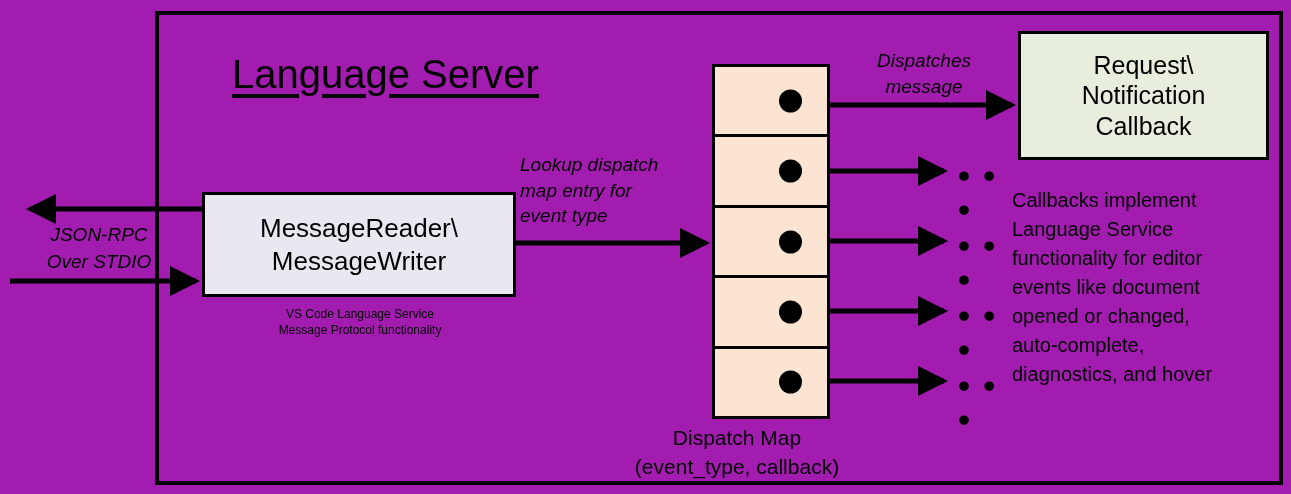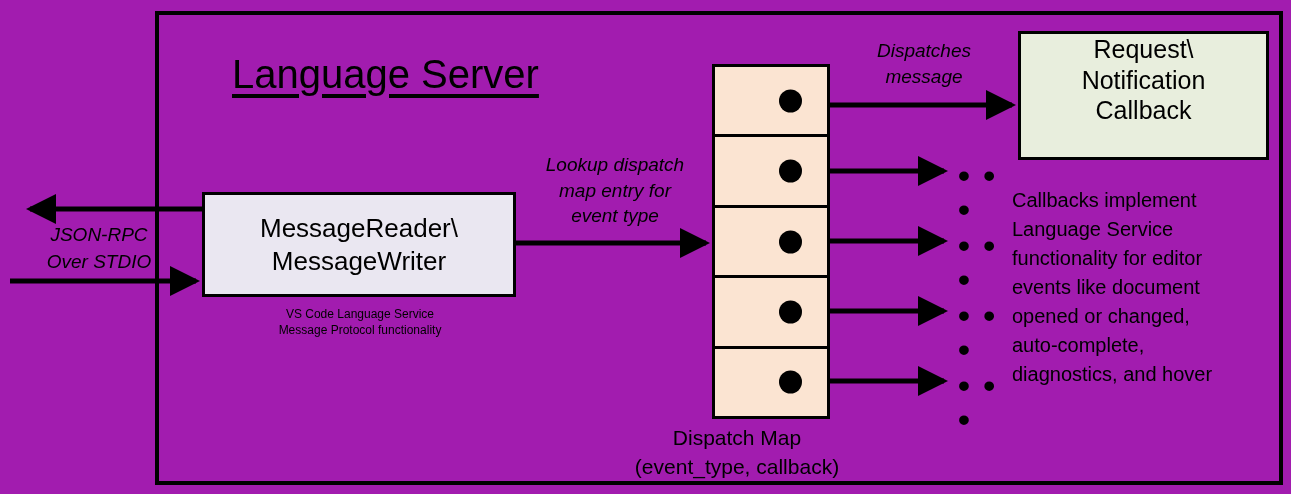--- a/index.html
+++ b/index.html
@@ -87,31 +87,30 @@
     font-size: 19px;
     line-height: 1.4;
     color: #000000;
   }
 
   
   #lookup-label {
     left: 520px;
     top: 152px;
     width: 190px;
-    text-align: center;
     font-style: italic;
     font-size: 19px;
     line-height: 1.35;
     color: #000000;
   }
 
   
   #dispatch-label {
     left: 838px;
-    top: 38px;
+    top: 48px;
     width: 172px;
     text-align: center;
     font-style: italic;
     font-size: 19px;
     line-height: 1.35;
     color: #000000;
   }
 
   
   #dispatch-map {
@@ -157,21 +156,21 @@
     left: 1018px;
     top: 31px;
     width: 251px;
     height: 129px;
     background: #E8EEDD;
     border: 3px solid #000000;
     box-sizing: border-box;
     display: flex;
     flex-direction: column;
     align-items: center;
-    justify-content: flex-start;
+    justify-content: center;
     font-size: 25px;
     line-height: 1.22;
     color: #000000;
     text-align: center;
   }
   #callback-caption {
     left: 1012px;
     top: 186px;
     width: 262px;
     text-align: left;

